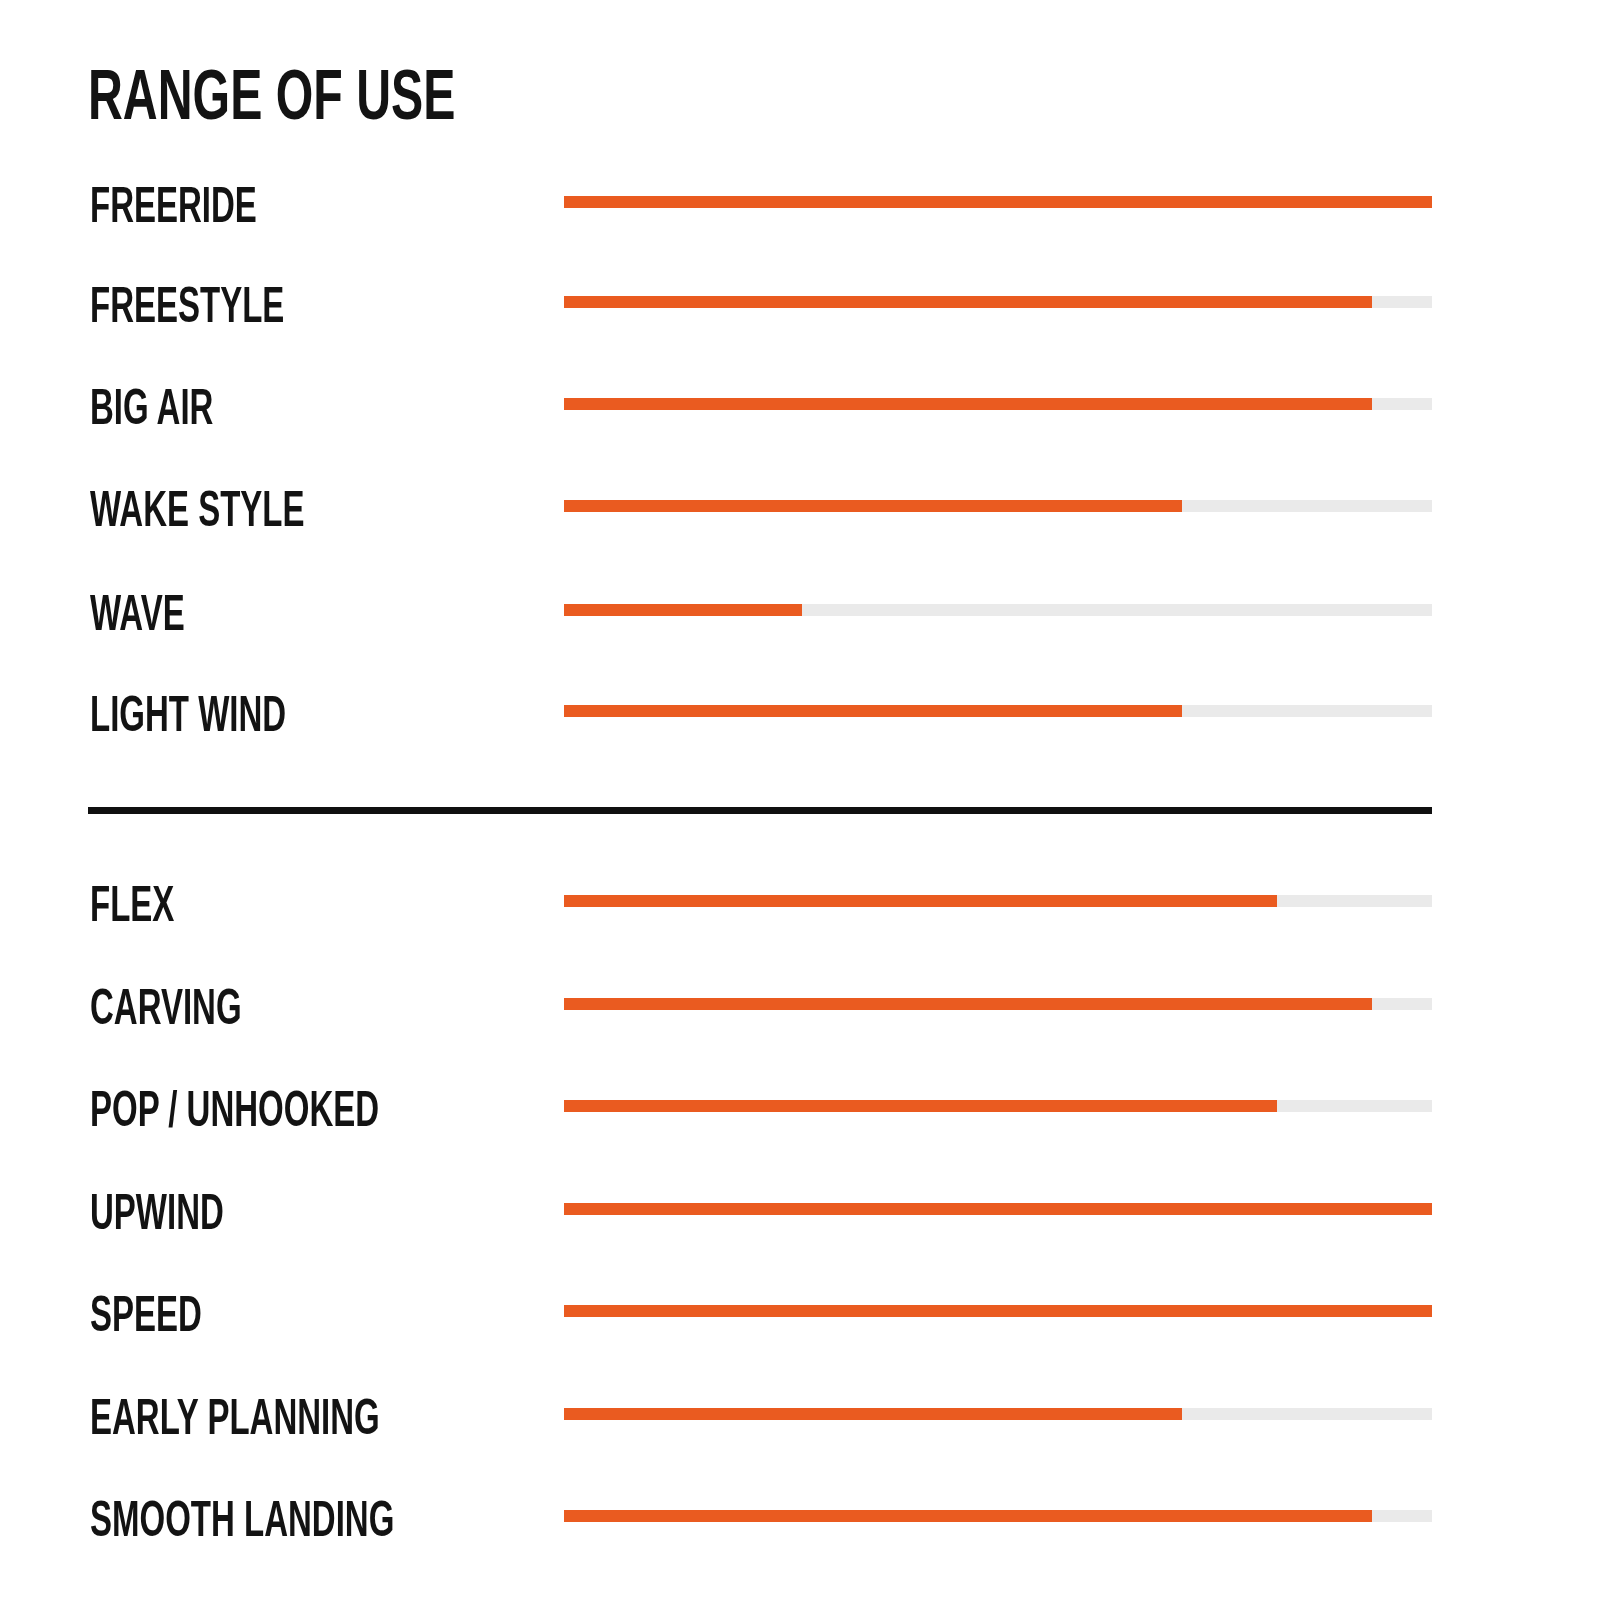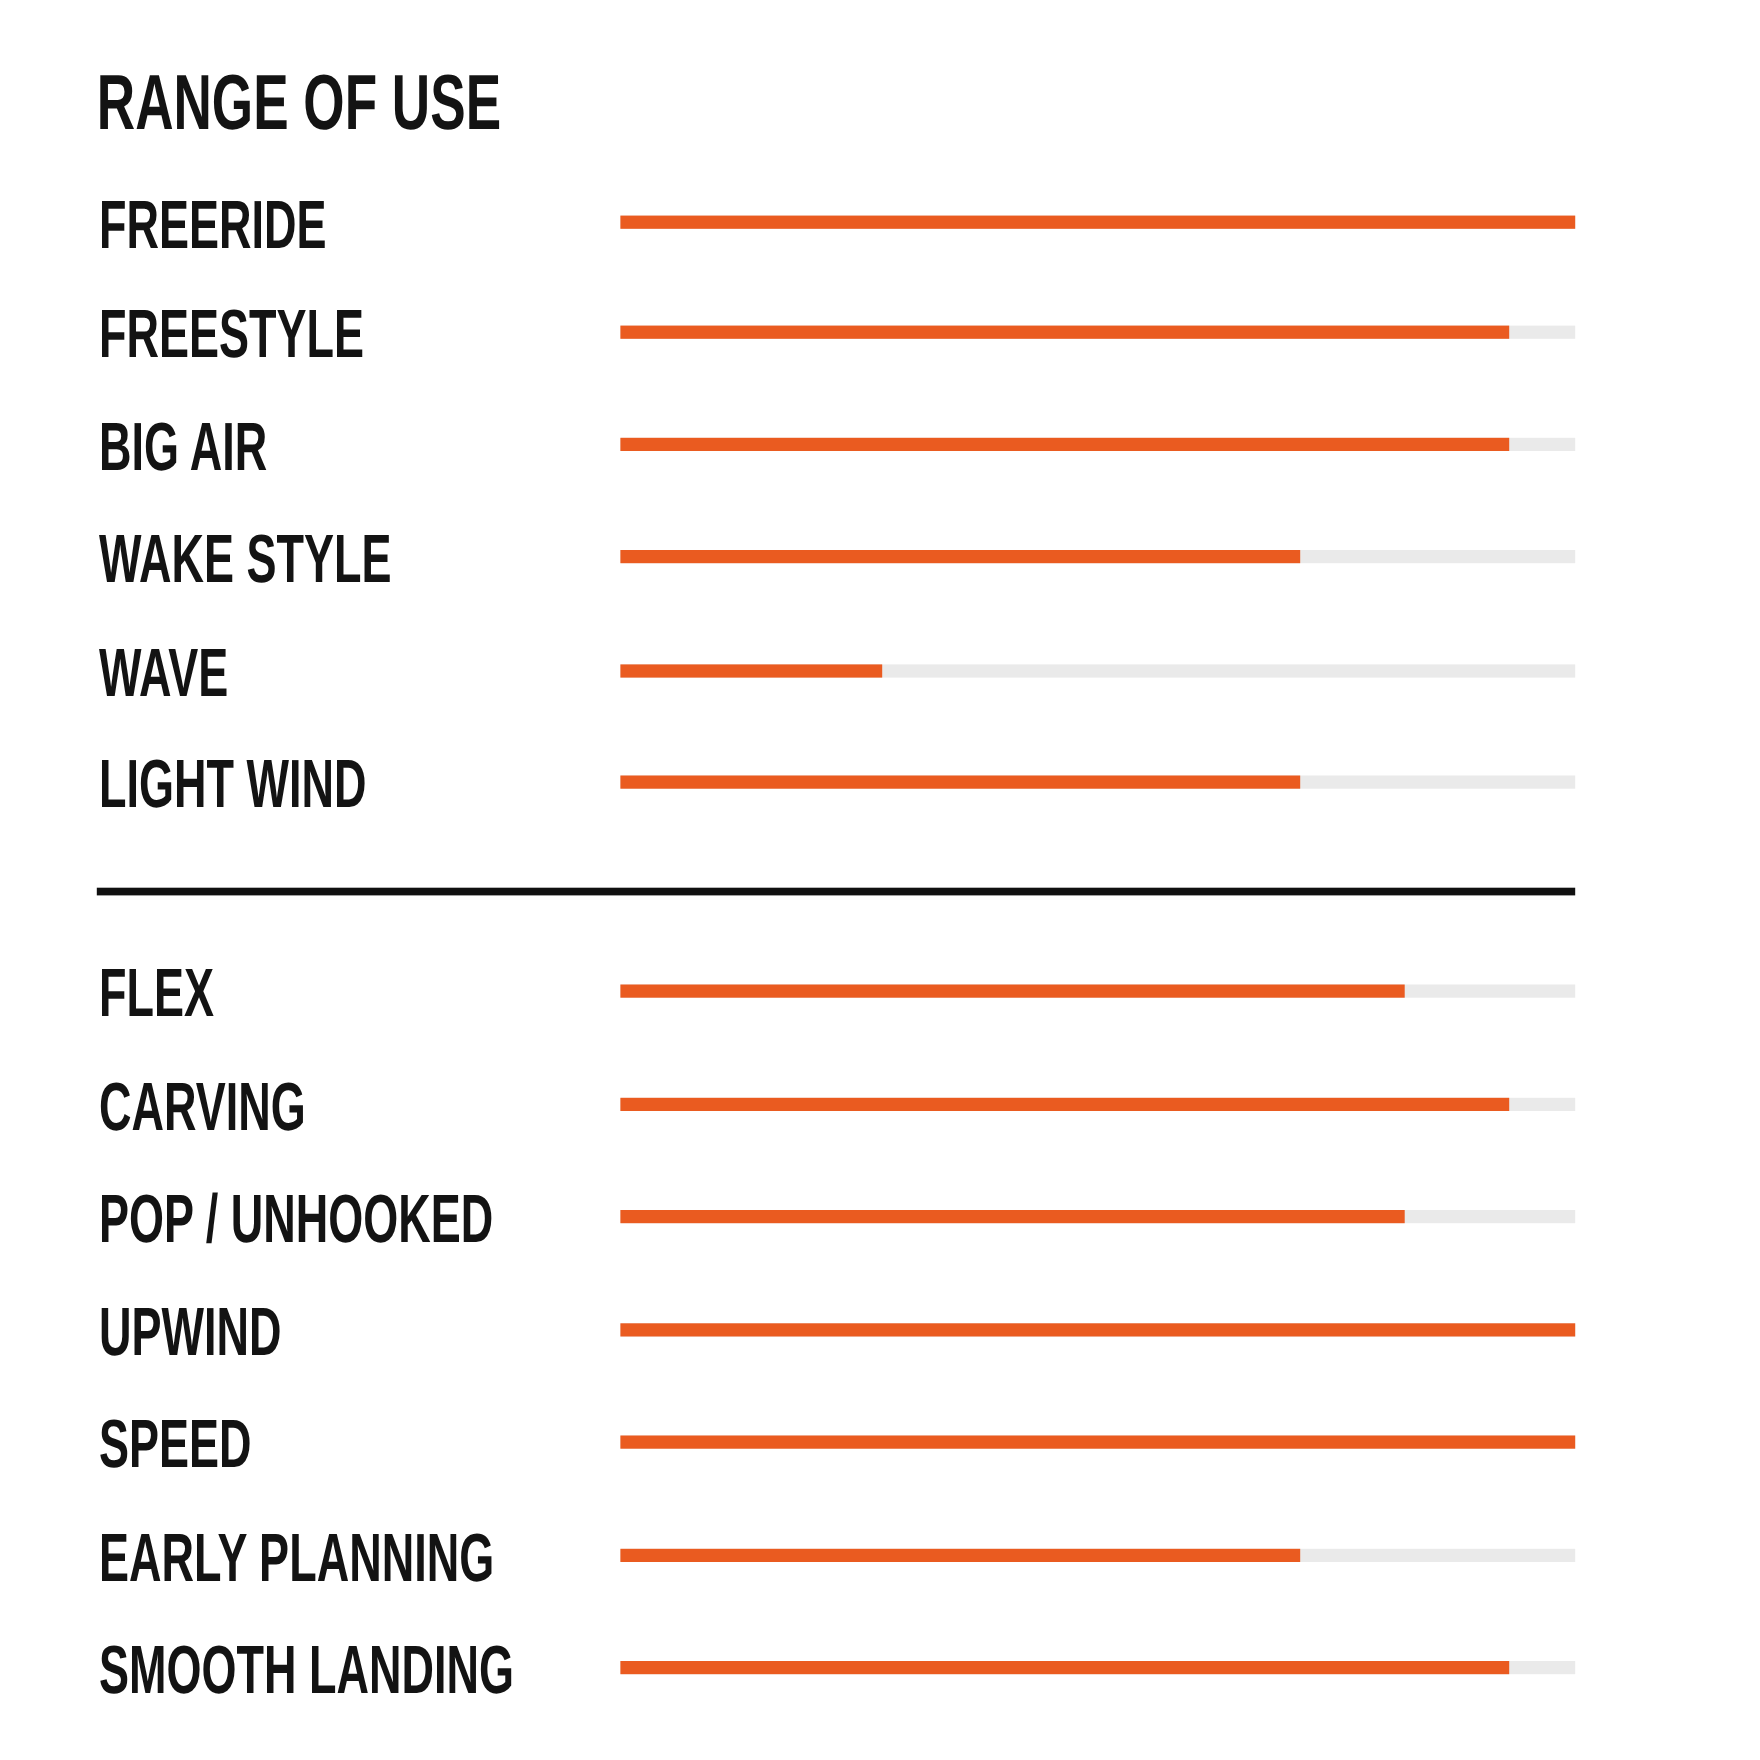--- a/index.html
+++ b/index.html
@@ -39,21 +39,21 @@
     position: absolute;
     left: 0;
     width: 1600px;
     height: 0;
   }
   .label {
     position: absolute;
     left: 90px;
     top: 3px;
     transform: translateY(-50%);
-    font-size: 62px;
+    font-size: 50px;
     font-weight: bold;
     color: var(--text, #131313);
     white-space: nowrap;
     line-height: 1;
   }
   .track {
     position: absolute;
     left: 564px;
     top: -6px;
     width: 951px;

